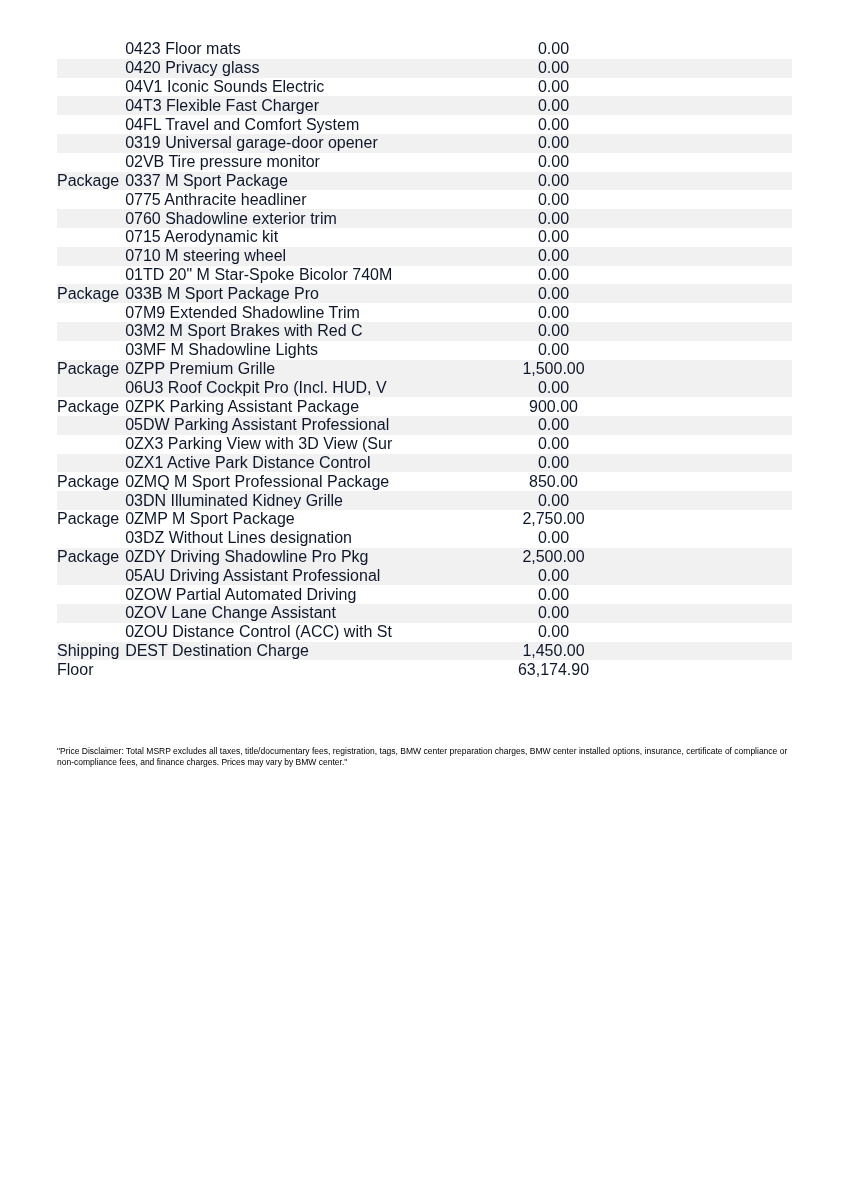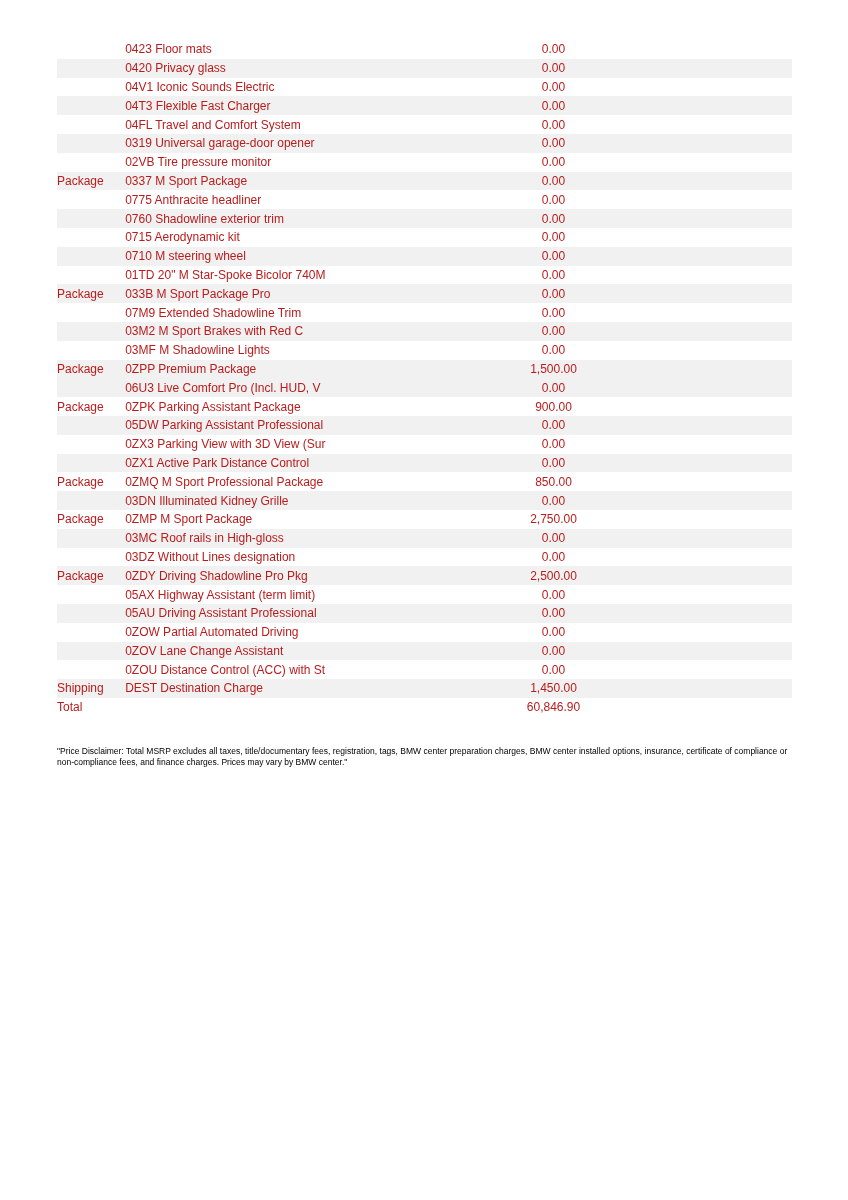--- a/index.html
+++ b/index.html
@@ -14,22 +14,22 @@
     width: 848px; height: 1200px;
     background: #ffffff;
     overflow: hidden;
   }
   table.options-table {
     position: absolute;
     top: 40px; left: 57px;
     width: 735px;
     border-collapse: collapse;
     table-layout: fixed;
-    font-size: 12px;
-    color: #b91c1c;
+    font-size: 16px;
+    color: #0f172a;
   }
   table.options-table td {
     height: 18.8px;
     padding: 0;
     vertical-align: middle;
     white-space: nowrap;
     overflow: hidden;
   }
   tr.alt { background: #f1f1f1; border-radius: 9px; }
   td.cat    { width: 66px;  padding-left: 5px; }
@@ -149,27 +149,27 @@
           <td class="spacer"></td>
         </tr>
         <tr>
           <td class="cat"></td>
           <td class="desc">03MF M Shadowline Lights</td>
           <td class="price">0.00</td>
           <td class="spacer"></td>
         </tr>
         <tr class="alt">
           <td class="cat">Package</td>
-          <td class="desc">0ZPP Premium Package</td>
+          <td class="desc">0ZPP Premium Grille</td>
           <td class="price">1,500.00</td>
           <td class="spacer"></td>
         </tr>
         <tr class="alt">
           <td class="cat"></td>
-          <td class="desc">06U3 Live Comfort Pro (Incl. HUD, V</td>
+          <td class="desc">06U3 Roof Cockpit Pro (Incl. HUD, V</td>
           <td class="price">0.00</td>
           <td class="spacer"></td>
         </tr>
         <tr>
           <td class="cat">Package</td>
           <td class="desc">0ZPK Parking Assistant Package</td>
           <td class="price">900.00</td>
           <td class="spacer"></td>
         </tr>
         <tr class="alt">
@@ -201,42 +201,30 @@
           <td class="desc">03DN Illuminated Kidney Grille</td>
           <td class="price">0.00</td>
           <td class="spacer"></td>
         </tr>
         <tr>
           <td class="cat">Package</td>
           <td class="desc">0ZMP M Sport Package</td>
           <td class="price">2,750.00</td>
           <td class="spacer"></td>
         </tr>
-        <tr class="alt">
-          <td class="cat"></td>
-          <td class="desc">03MC Roof rails in High-gloss</td>
-          <td class="price">0.00</td>
-          <td class="spacer"></td>
-        </tr>
         <tr>
           <td class="cat"></td>
           <td class="desc">03DZ Without Lines designation</td>
           <td class="price">0.00</td>
           <td class="spacer"></td>
         </tr>
         <tr class="alt">
           <td class="cat">Package</td>
           <td class="desc">0ZDY Driving Shadowline Pro Pkg</td>
           <td class="price">2,500.00</td>
-          <td class="spacer"></td>
-        </tr>
-        <tr>
-          <td class="cat"></td>
-          <td class="desc">05AX Highway Assistant (term limit)</td>
-          <td class="price">0.00</td>
           <td class="spacer"></td>
         </tr>
         <tr class="alt">
           <td class="cat"></td>
           <td class="desc">05AU Driving Assistant Professional</td>
           <td class="price">0.00</td>
           <td class="spacer"></td>
         </tr>
         <tr>
           <td class="cat"></td>
@@ -256,23 +244,23 @@
           <td class="price">0.00</td>
           <td class="spacer"></td>
         </tr>
         <tr class="alt">
           <td class="cat">Shipping</td>
           <td class="desc">DEST Destination Charge</td>
           <td class="price">1,450.00</td>
           <td class="spacer"></td>
         </tr>
         <tr>
-          <td class="cat">Total</td>
+          <td class="cat">Floor</td>
           <td class="desc"></td>
-          <td class="price">60,846.90</td>
+          <td class="price">63,174.90</td>
           <td class="spacer"></td>
         </tr>
       </tbody>
   </table>
 
   <div class="disclaimer">"Price Disclaimer: Total MSRP excludes all taxes, title/documentary fees, registration, tags, BMW center preparation charges, BMW center installed options, insurance, certificate of compliance or non-compliance fees, and finance charges. Prices may vary by BMW center."</div>
 
 </div>
 
 </body></html>

